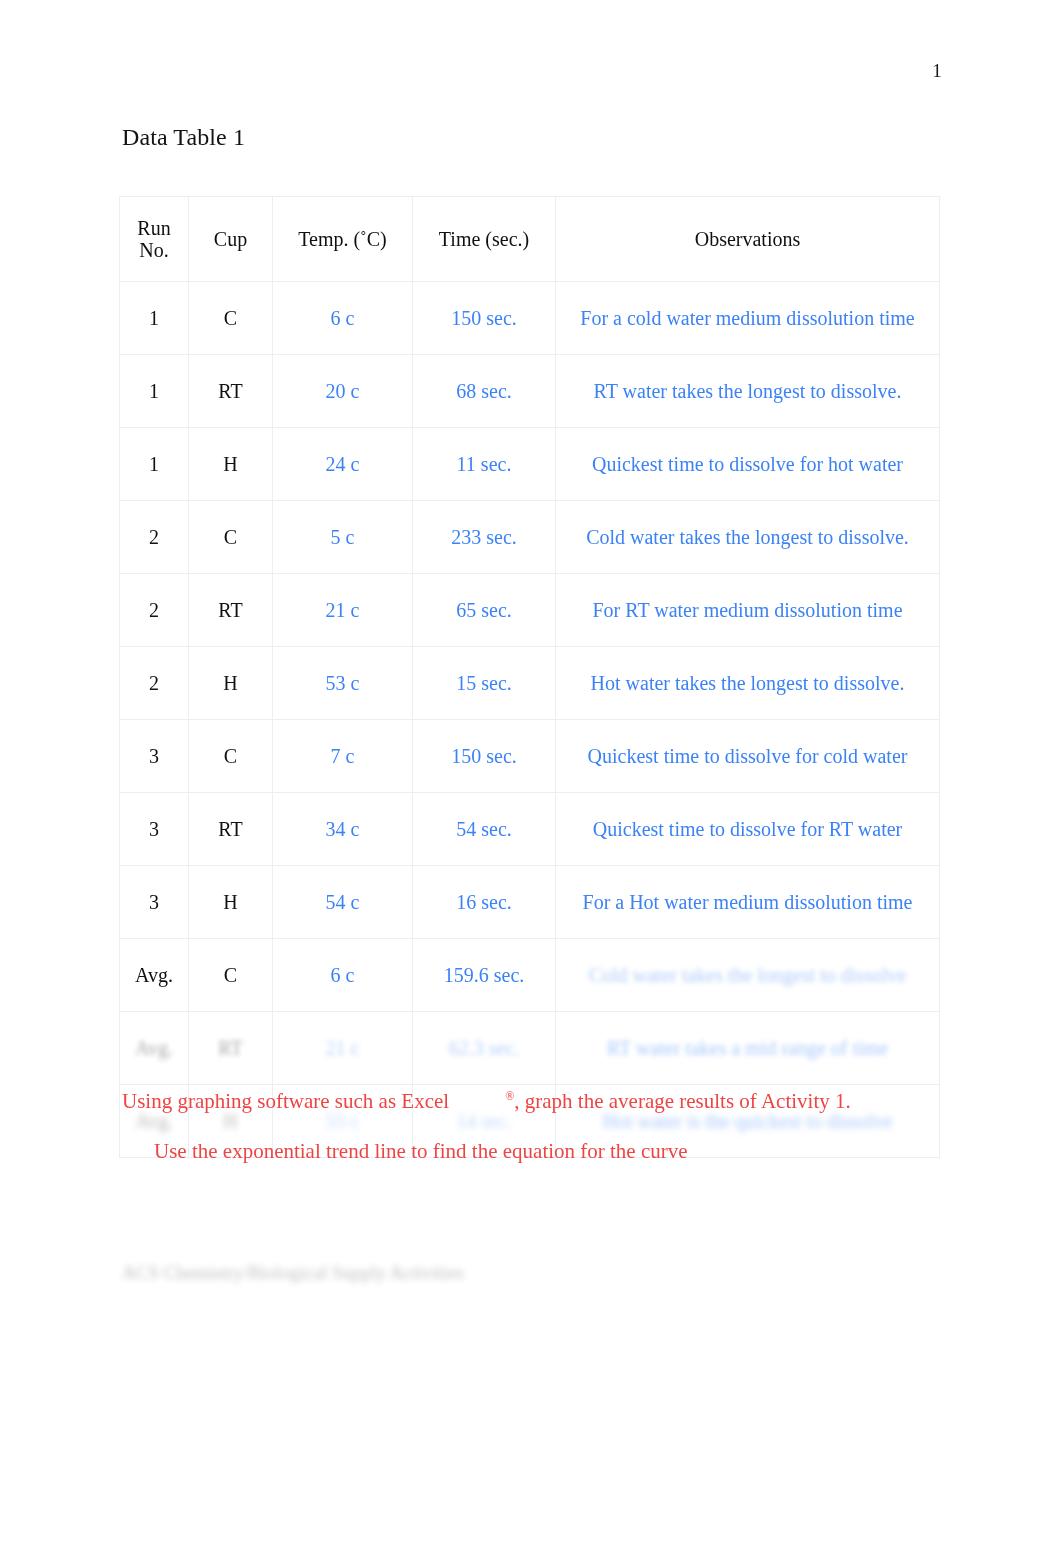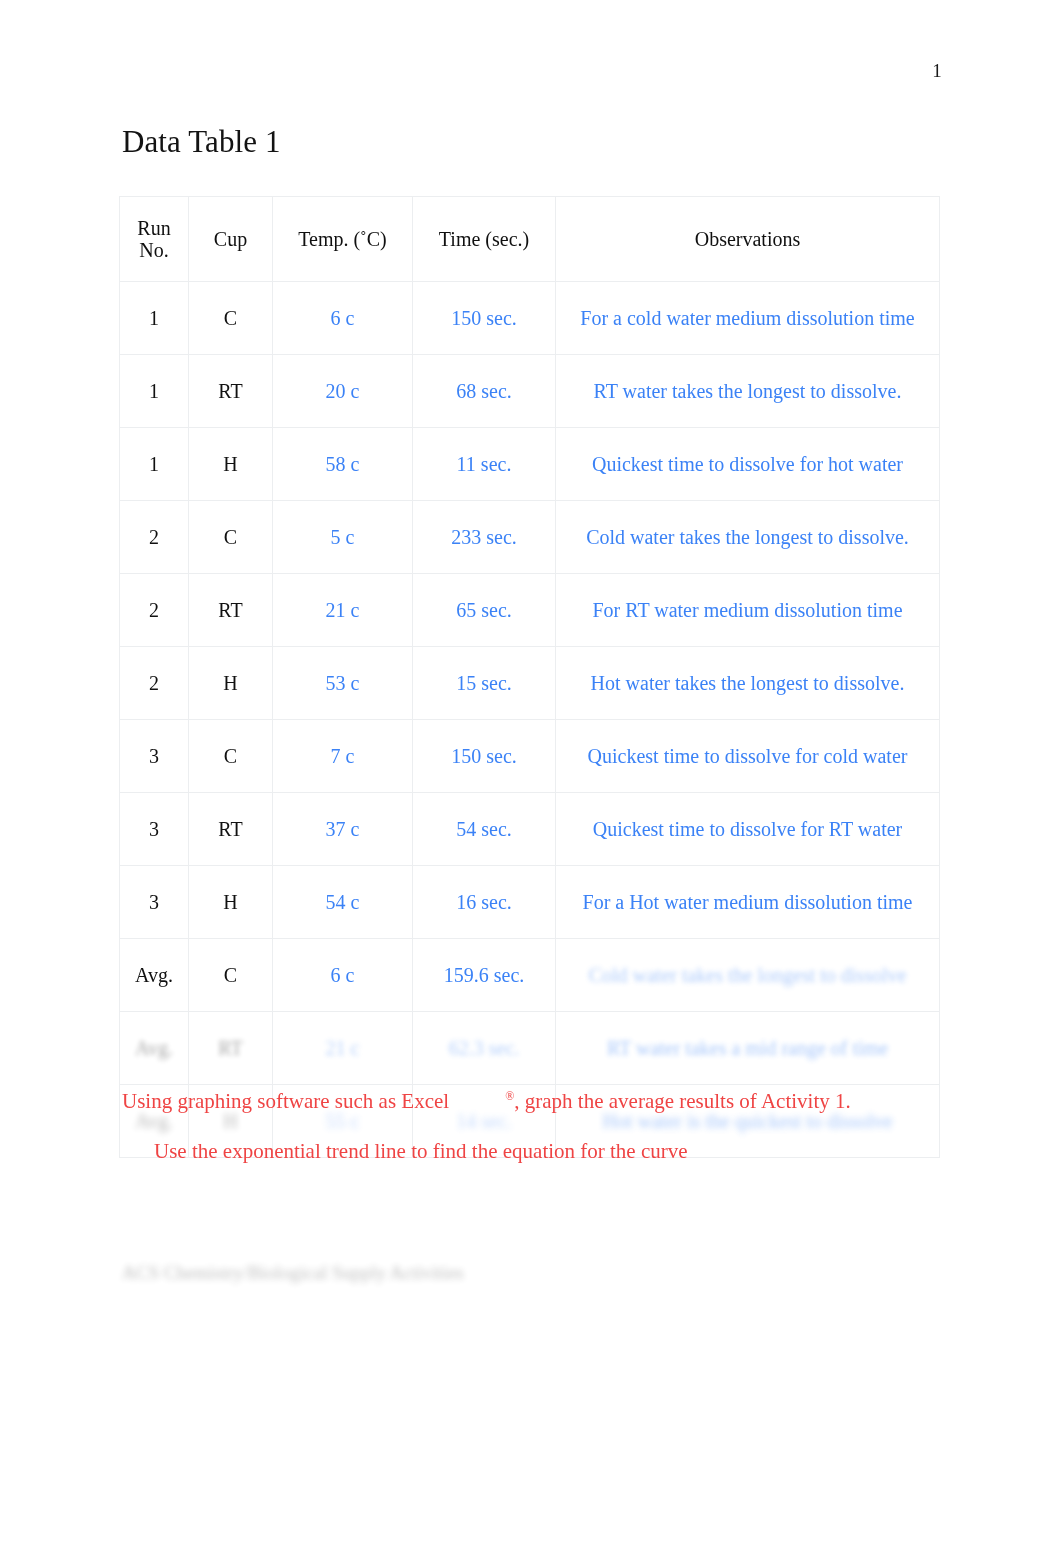--- a/index.html
+++ b/index.html
@@ -30,21 +30,21 @@
     font-size: 19px;
     color: #1a1a1a;
     letter-spacing: 0.2px;
   }
 
   
   .doc-title {
     position: absolute;
     left: 122px;
     top: 124px;
-    font-size: 31px;
+    font-size: 24px;
     color: #131313;
     letter-spacing: 0.1px;
   }
 
   
   .table-wrap {
     position: absolute;
     left: 119px;
     top: 196px;
     width: 820px;
@@ -188,21 +188,21 @@
         <tr>
           <td class="num">1</td>
           <td class="cup">RT</td>
           <td class="temp">20 c</td>
           <td class="time">68 sec.</td>
           <td class="obs">RT water takes the longest to dissolve.</td>
         </tr>
         <tr>
           <td class="num">1</td>
           <td class="cup">H</td>
-          <td class="temp">58 c</td>
+          <td class="temp">24 c</td>
           <td class="time">11 sec.</td>
           <td class="obs">Quickest time to dissolve for hot water</td>
         </tr>
         <tr>
           <td class="num">2</td>
           <td class="cup">C</td>
           <td class="temp">5 c</td>
           <td class="time">233 sec.</td>
           <td class="obs">Cold water takes the longest to dissolve.</td>
         </tr>
@@ -223,21 +223,21 @@
         <tr>
           <td class="num">3</td>
           <td class="cup">C</td>
           <td class="temp">7 c</td>
           <td class="time">150 sec.</td>
           <td class="obs">Quickest time to dissolve for cold water</td>
         </tr>
         <tr>
           <td class="num">3</td>
           <td class="cup">RT</td>
-          <td class="temp">37 c</td>
+          <td class="temp">34 c</td>
           <td class="time">54 sec.</td>
           <td class="obs">Quickest time to dissolve for RT water</td>
         </tr>
         <tr>
           <td class="num">3</td>
           <td class="cup">H</td>
           <td class="temp">54 c</td>
           <td class="time">16 sec.</td>
           <td class="obs">For a Hot water medium dissolution time</td>
         </tr>

